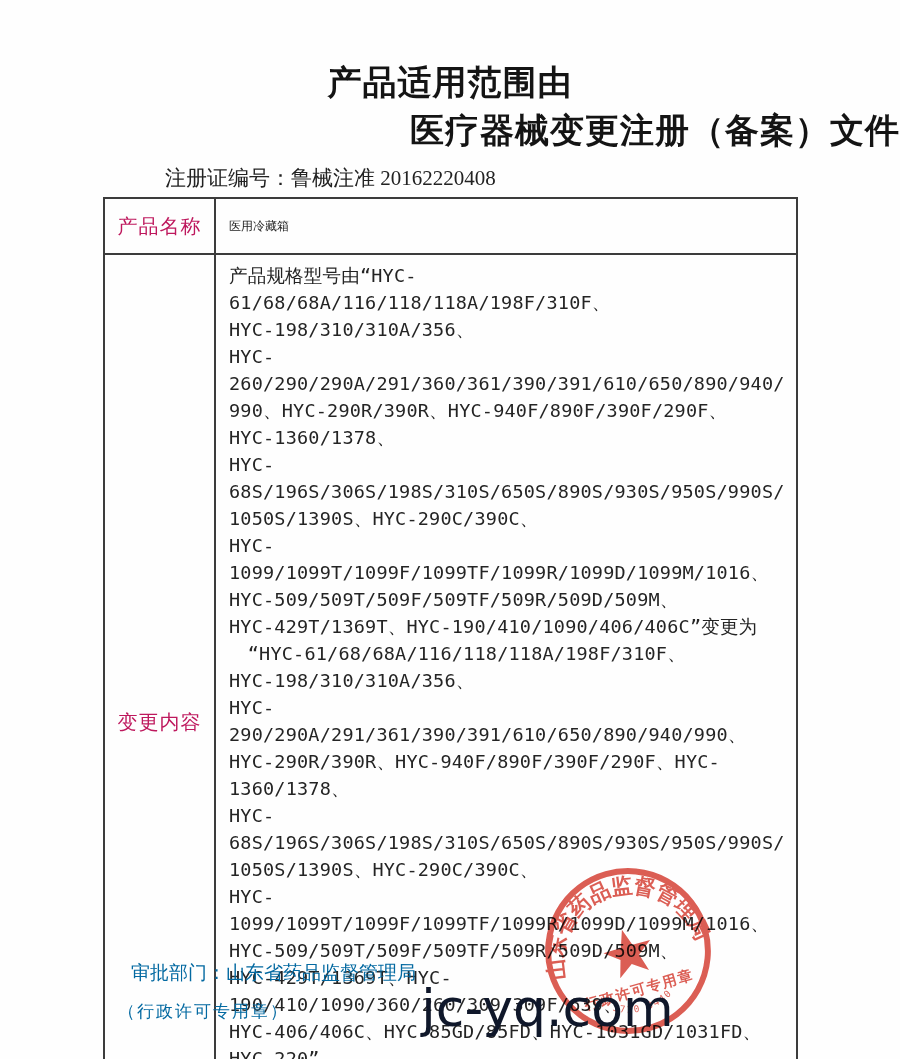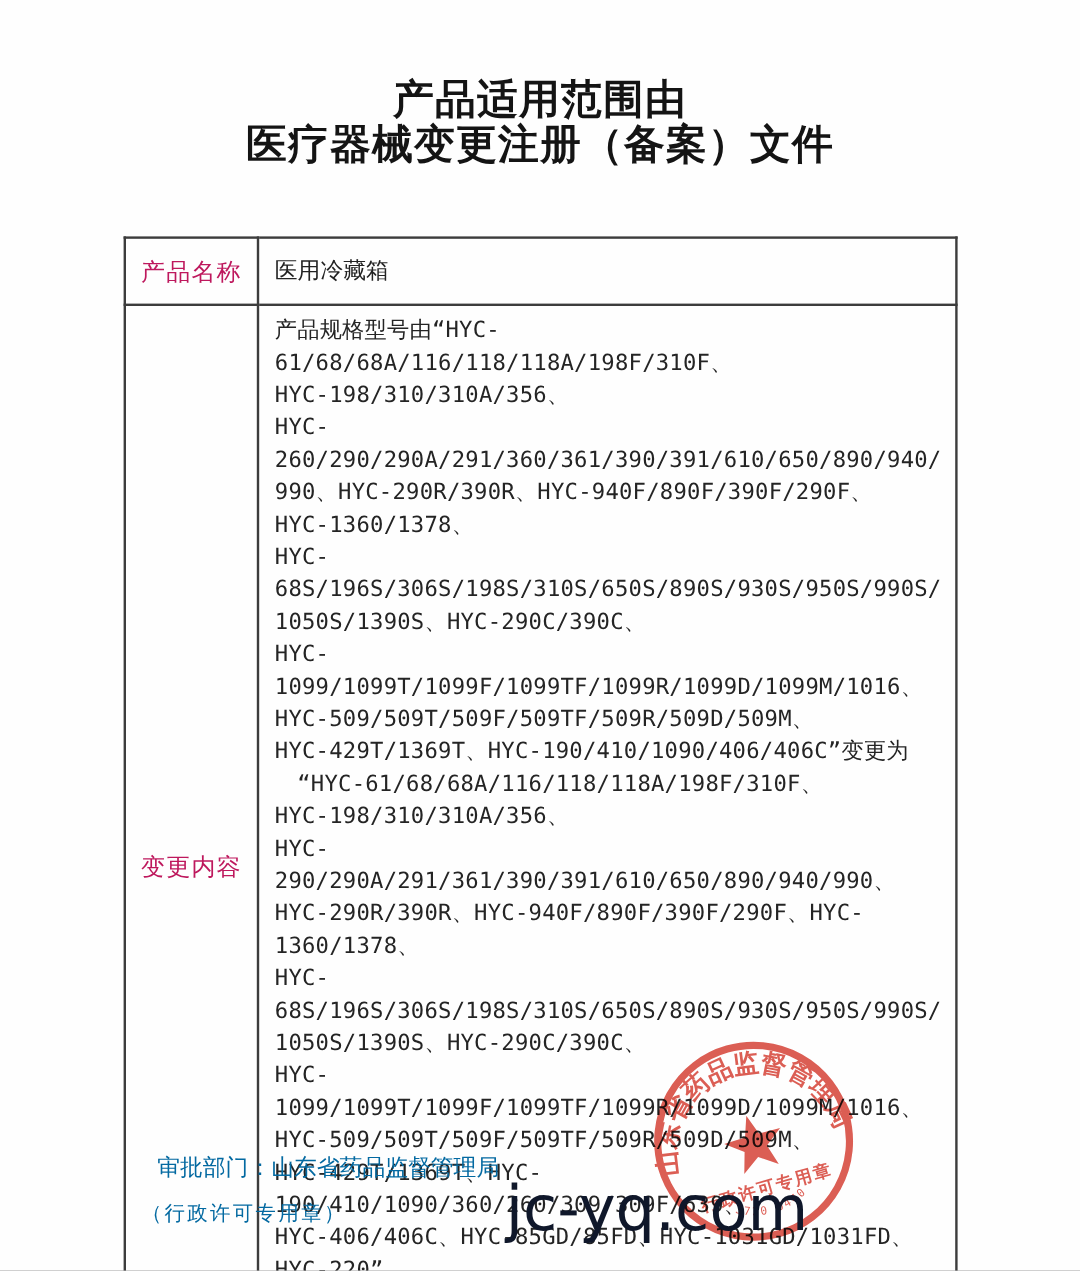--- a/index.html
+++ b/index.html
@@ -5,30 +5,30 @@
   html,body{margin:0;padding:0;background:#888;}
   .page{
     position:relative;width:900px;height:1059px;margin:0 auto;
     background:#fefefe;overflow:hidden;
     font-family:"Liberation Serif",serif;color:#1f1f1f;
   }
   .title{position:absolute;left:0;width:900px;text-align:center;
     font-family:"Liberation Sans",sans-serif;font-weight:bold;
     font-size:34px;color:#141414;letter-spacing:1px;}
   .title-1{top:60px;}
-  .title-2{top:98px;}
+  .title-2{top:108px;text-align:right;}
   .regno{position:absolute;left:165px;top:164px;font-size:21px;color:#222;}
   .doc-table{
     position:absolute;left:103px;top:197px;width:695px;
     border-collapse:collapse;table-layout:fixed;
   }
   .doc-table td{border:2px solid #3c3c3c;vertical-align:middle;}
   .label-cell{width:107px;text-align:center;font-size:20px;color:#be185d;
     letter-spacing:1px;}
-  .value-cell{padding:6px 10px 6px 13px;font-size:19px;color:#222;}
+  .value-cell{padding:6px 10px 6px 13px;font-size:12px;color:#222;}
   .row-product td{height:42px;}
   .change-text{
     padding:7px 6px 9px 13px;
     font-family:"DejaVu Sans Mono","Liberation Serif",serif;
     font-size:18.5px;line-height:27px;color:#242424;
     white-space:pre-line;letter-spacing:0.2px;
   }
   .footer-line{position:absolute;font-size:19px;color:#0369a1;}
   .dept{left:131px;top:960px;}
   .date{left:468px;top:960px;}
@@ -44,20 +44,21 @@
   }
 </style>
 </head>
 <body>
 
 <div class="page">
 
   <div class="title title-1">产品适用范围由</div>
   <div class="title title-2">医疗器械变更注册（备案）文件</div>
 
+  <div class="regno">注册证编号：鲁械注准 20162220408</div>
 
   <table class="doc-table">
     <tbody>
         <tr class="row-product">
       <td class="label-cell">产品名称</td>
       <td class="value-cell">医用冷藏箱</td>
     </tr>
     <tr class="row-change">
       <td class="label-cell">变更内容</td>
       <td class="change-text">产品规格型号由“HYC-61/68/68A/116/118/118A/198F/310F、

